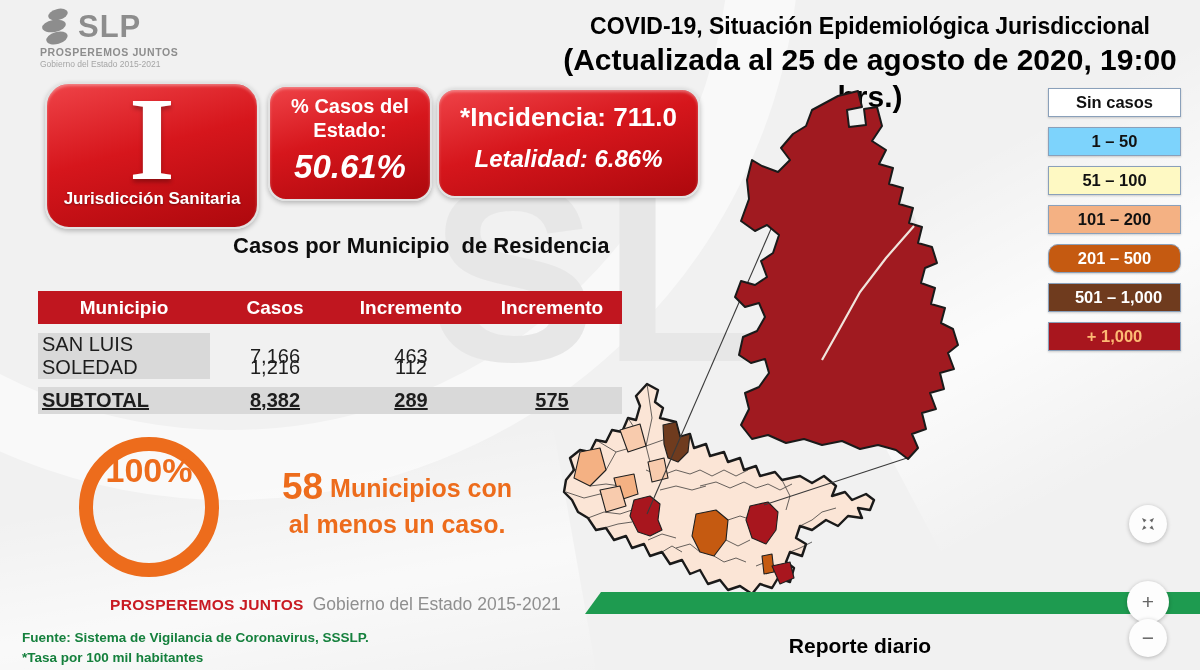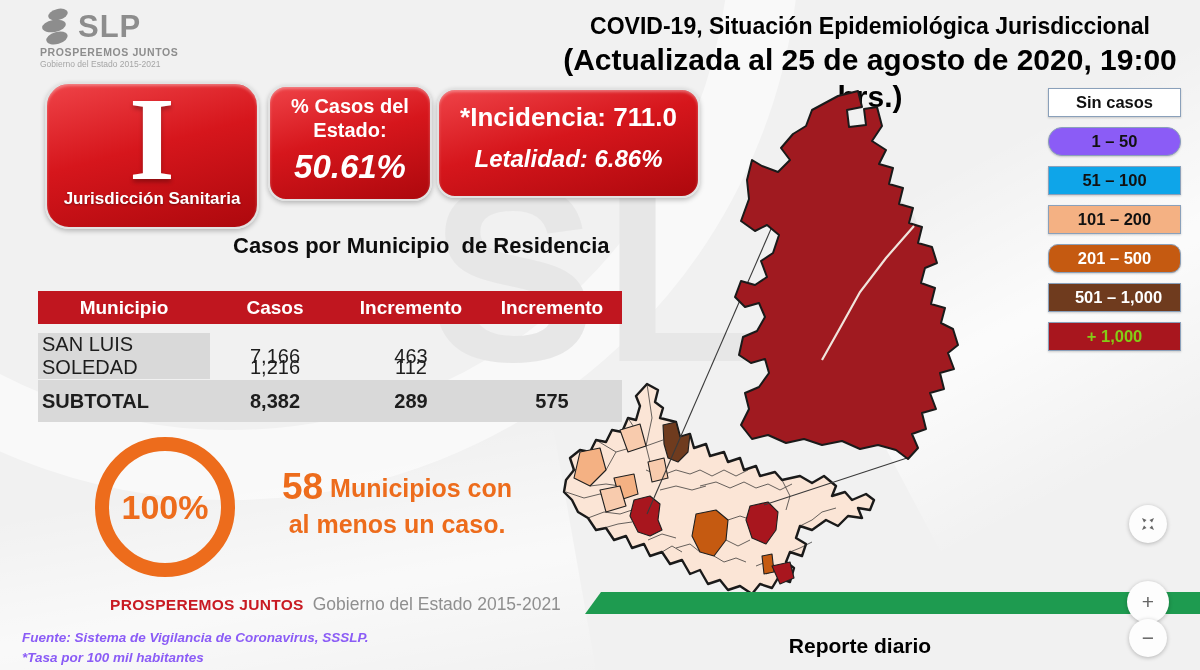--- a/index.html
+++ b/index.html
@@ -55,43 +55,43 @@
   .tbl{left:38px;top:291px;width:584px;font-size:20px;color:#1d1d1d;}
   .trow{display:grid;grid-template-columns:172px 130px 142px 140px;align-items:center;}
   .thead{background:#c0161f;color:#fff;font-weight:bold;font-size:19px;height:33px;
     text-align:center;}
   .thead > div{line-height:33px;}
   .tbody{margin-top:9px;}
   .trow.data{height:23px;}
   .trow .mun{background:#d9d9d9;padding-left:4px;text-align:left;height:100%;display:flex;align-items:center;}
   .trow .num{text-align:center;}
   .trow .inc{font-weight:bold;}
-  .trow.total{background:#d9d9d9;font-weight:bold;height:42px;margin-top:1px;}
-  
-  .ring{left:95px;top:437px;width:140px;height:140px;border:14px solid #ed6c1c;border-radius:50%;
-    box-sizing:border-box;display:flex;align-items:center;justify-content:center;}
+  .trow.total{background:#d9d9d9;font-weight:bold;height:27px;margin-top:8px;text-decoration:underline;}
+  
+  .ring{left:79px;top:437px;width:140px;height:140px;border:14px solid #ed6c1c;border-radius:50%;
+    box-sizing:border-box;display:flex;justify-content:center;}
   .ring span{color:#ed6c1c;font-size:34px;font-weight:800;}
   .cov-text{left:252px;top:466px;width:290px;text-align:center;color:#ed6c1c;font-weight:800;}
   .cov-text .big{font-size:37px;vertical-align:-2px;}
   .cov-text .l1{font-size:25px;}
   .cov-text .l2{font-size:25px;margin-top:2px;}
   
   .legend{left:1048px;top:88px;width:133px;}
   .lg-item{height:27px;margin-bottom:10px;border:1px solid #8aa0ba;display:flex;
     align-items:center;justify-content:center;box-shadow:0 1px 2px rgba(0,0,0,.18);}
   .lg-item span{font-size:16.5px;font-weight:bold;}
   
   .mapsvg{left:0;top:0;width:1200px;height:670px;pointer-events:none;}
   
   .foot-brand{left:110px;top:594px;display:flex;align-items:baseline;gap:9px;white-space:nowrap;}
   .foot-brand .red{color:#c81a22;font-size:15.5px;font-weight:800;letter-spacing:.3px;}
   .foot-brand .gray{color:#8f8f8f;font-size:17.5px;}
   .greenbar{left:585px;top:592px;width:615px;height:22px;background:#1e9b50;
     clip-path:polygon(16px 0,100% 0,100% 100%,0 100%);}
-  .source{left:22px;top:628px;font-size:13.5px;font-weight:bold;font-style:italic;color:#8b5cf6;line-height:1.45;}
+  .source{left:22px;top:628px;font-size:13.5px;font-weight:bold;color:#15803d;line-height:1.45;}
   .report{left:730px;top:634px;width:260px;text-align:center;font-size:21px;font-weight:800;color:#000;}
   
   .ctl{width:38px;height:38px;border-radius:50%;background:#fdfdfd;
     box-shadow:0 1px 4px rgba(0,0,0,.25);display:flex;align-items:center;justify-content:center;
     color:#666;font-size:21px;cursor:pointer;user-select:none;}
   .ctl.fit{left:1129px;top:505px;}
   .ctl.zin{left:1127px;top:581px;width:42px;height:42px;}
   .ctl.zout{left:1129px;top:619px;}
   .ctl svg{display:block;}
 </style>
@@ -173,37 +173,37 @@
     <span class="big">58</span>
     <span>Municipios con</span>
   </div>
   <div class="l2">al menos un caso.</div>
 </div>
 
 <div class="abs legend">
   <div class="lg-item" style="background-color: rgb(255, 255, 255);">
     <span style="color: rgb(17, 17, 17);">Sin casos</span>
   </div>
-  <div class="lg-item" style="background-color: #8b5cf6; border-radius: 14px;">
+  <div class="lg-item" style="background-color: #7dd3fc;">
     <span style="color: rgb(17, 17, 17);">1 – 50</span>
   </div>
-  <div class="lg-item" style="background-color: #0ea5e9;">
+  <div class="lg-item" style="background-color: #fef9c3;">
     <span style="color: rgb(17, 17, 17);">51 – 100</span>
   </div>
   <div class="lg-item" style="background-color: rgb(244, 177, 131);">
     <span style="color: rgb(17, 17, 17);">101 – 200</span>
   </div>
   <div class="lg-item" style="background-color: rgb(197, 90, 17); border-radius: 10px;">
     <span style="color: rgb(255, 255, 255);">201 – 500</span>
   </div>
   <div class="lg-item" style="background-color: rgb(111, 59, 30); padding-left: 8px;">
     <span style="color: rgb(255, 255, 255);">501 – 1,000</span>
   </div>
   <div class="lg-item" style="background-color: rgb(168, 22, 30);">
-    <span style="color: #84cc16;">+ 1,000</span>
+    <span style="color: #fdba74;">+ 1,000</span>
   </div>
 </div>
 
 <svg class="abs mapsvg" viewBox="0 0 1200 670">
 
   <g stroke-linejoin="round">
     <path stroke="#1a1a1a" stroke-width="2.4" d="M647,384 L658,390 L655,402 L663,408 L660,418 L676,422 L680,437 L690,434 L694,448 L706,444
          L710,456 L724,452 L728,462 L740,458 L744,470 L756,466 L760,476 L775,472 L782,480 L800,476
          L812,483 L824,476 L836,486 L832,496 L845,492 L852,500 L866,494 L874,500 L870,510 L858,508
          L862,518 L848,516 L838,526 L826,520 L812,530 L800,526 L796,538 L806,544 L802,556 L790,552

